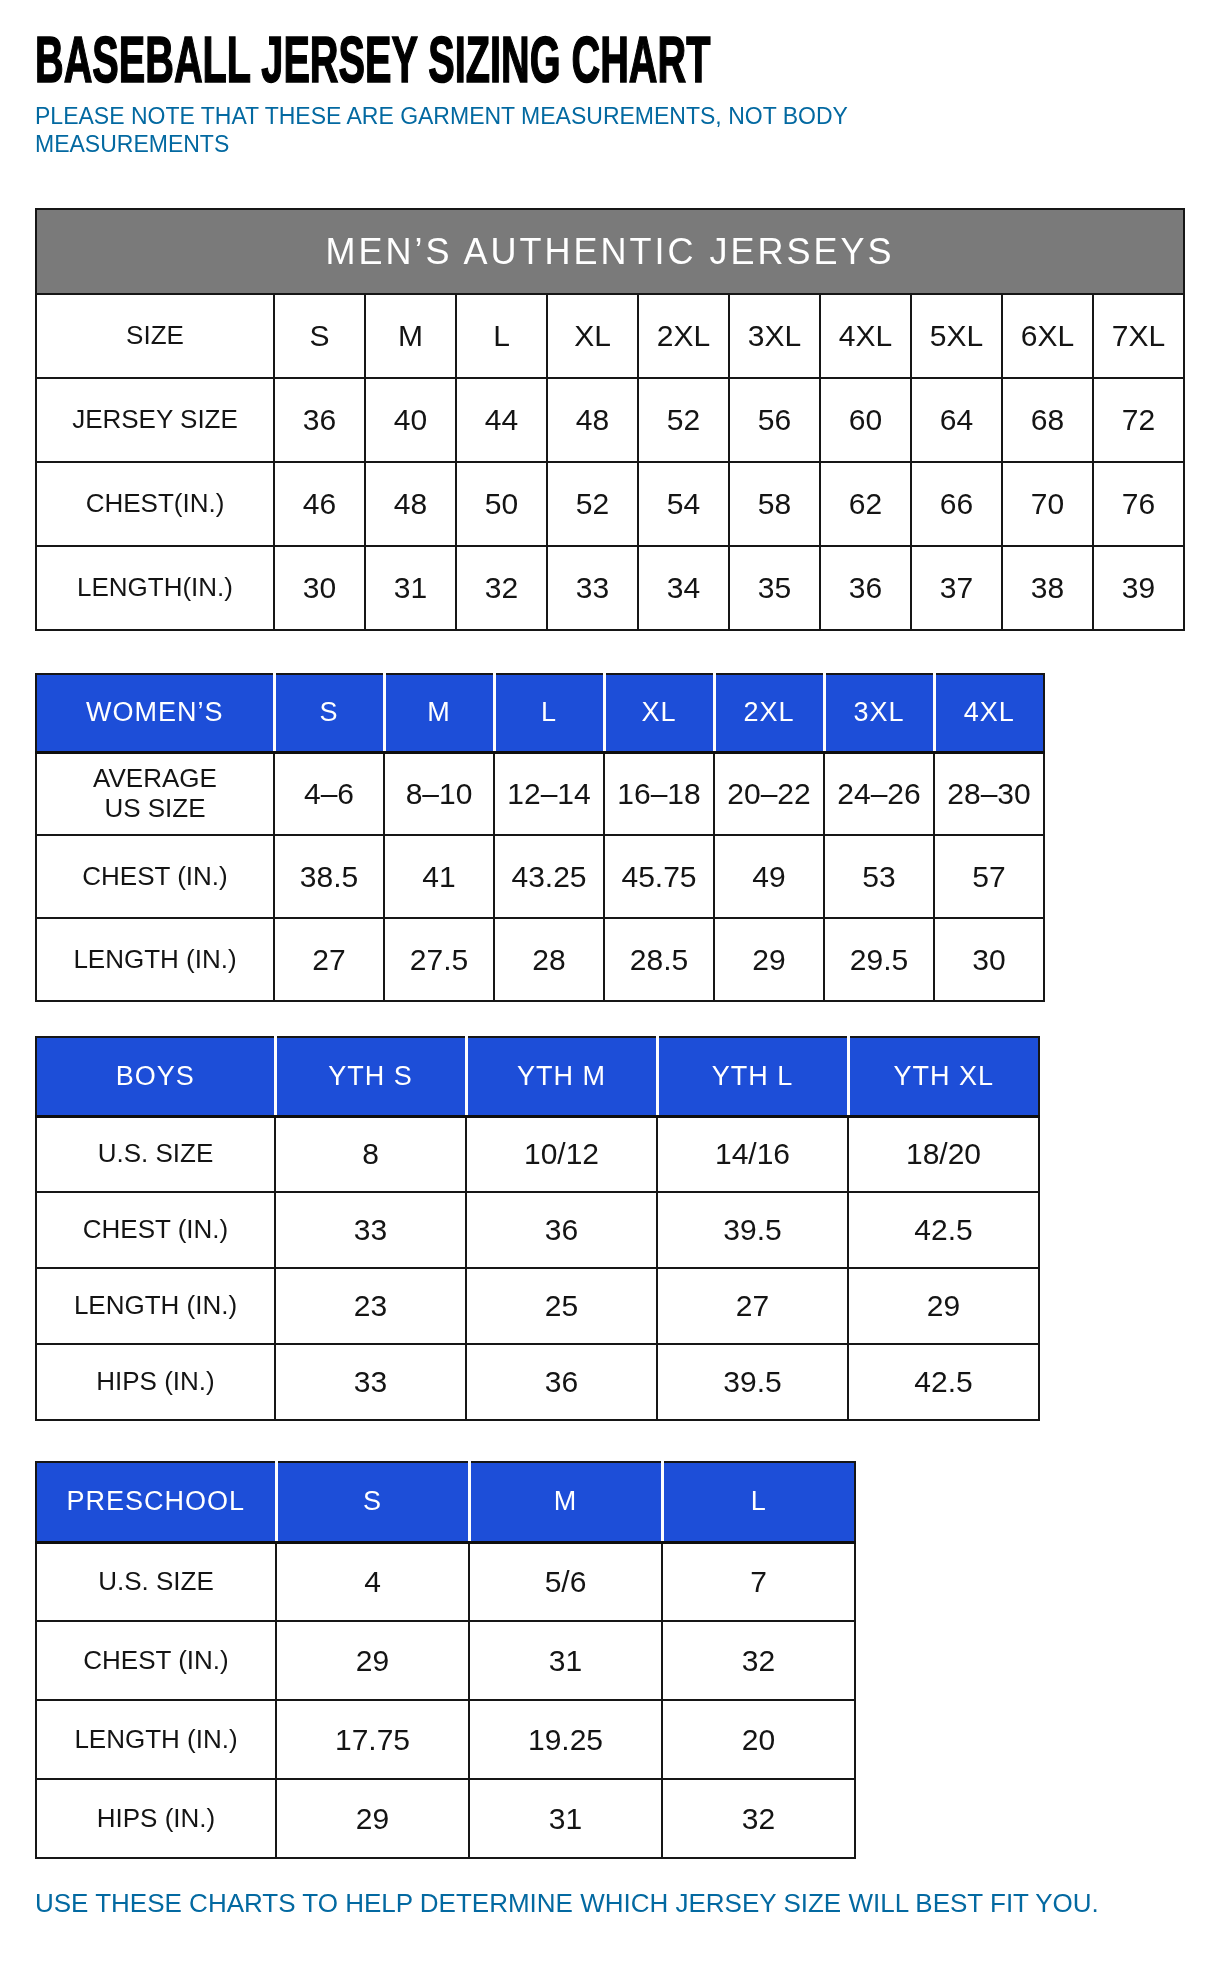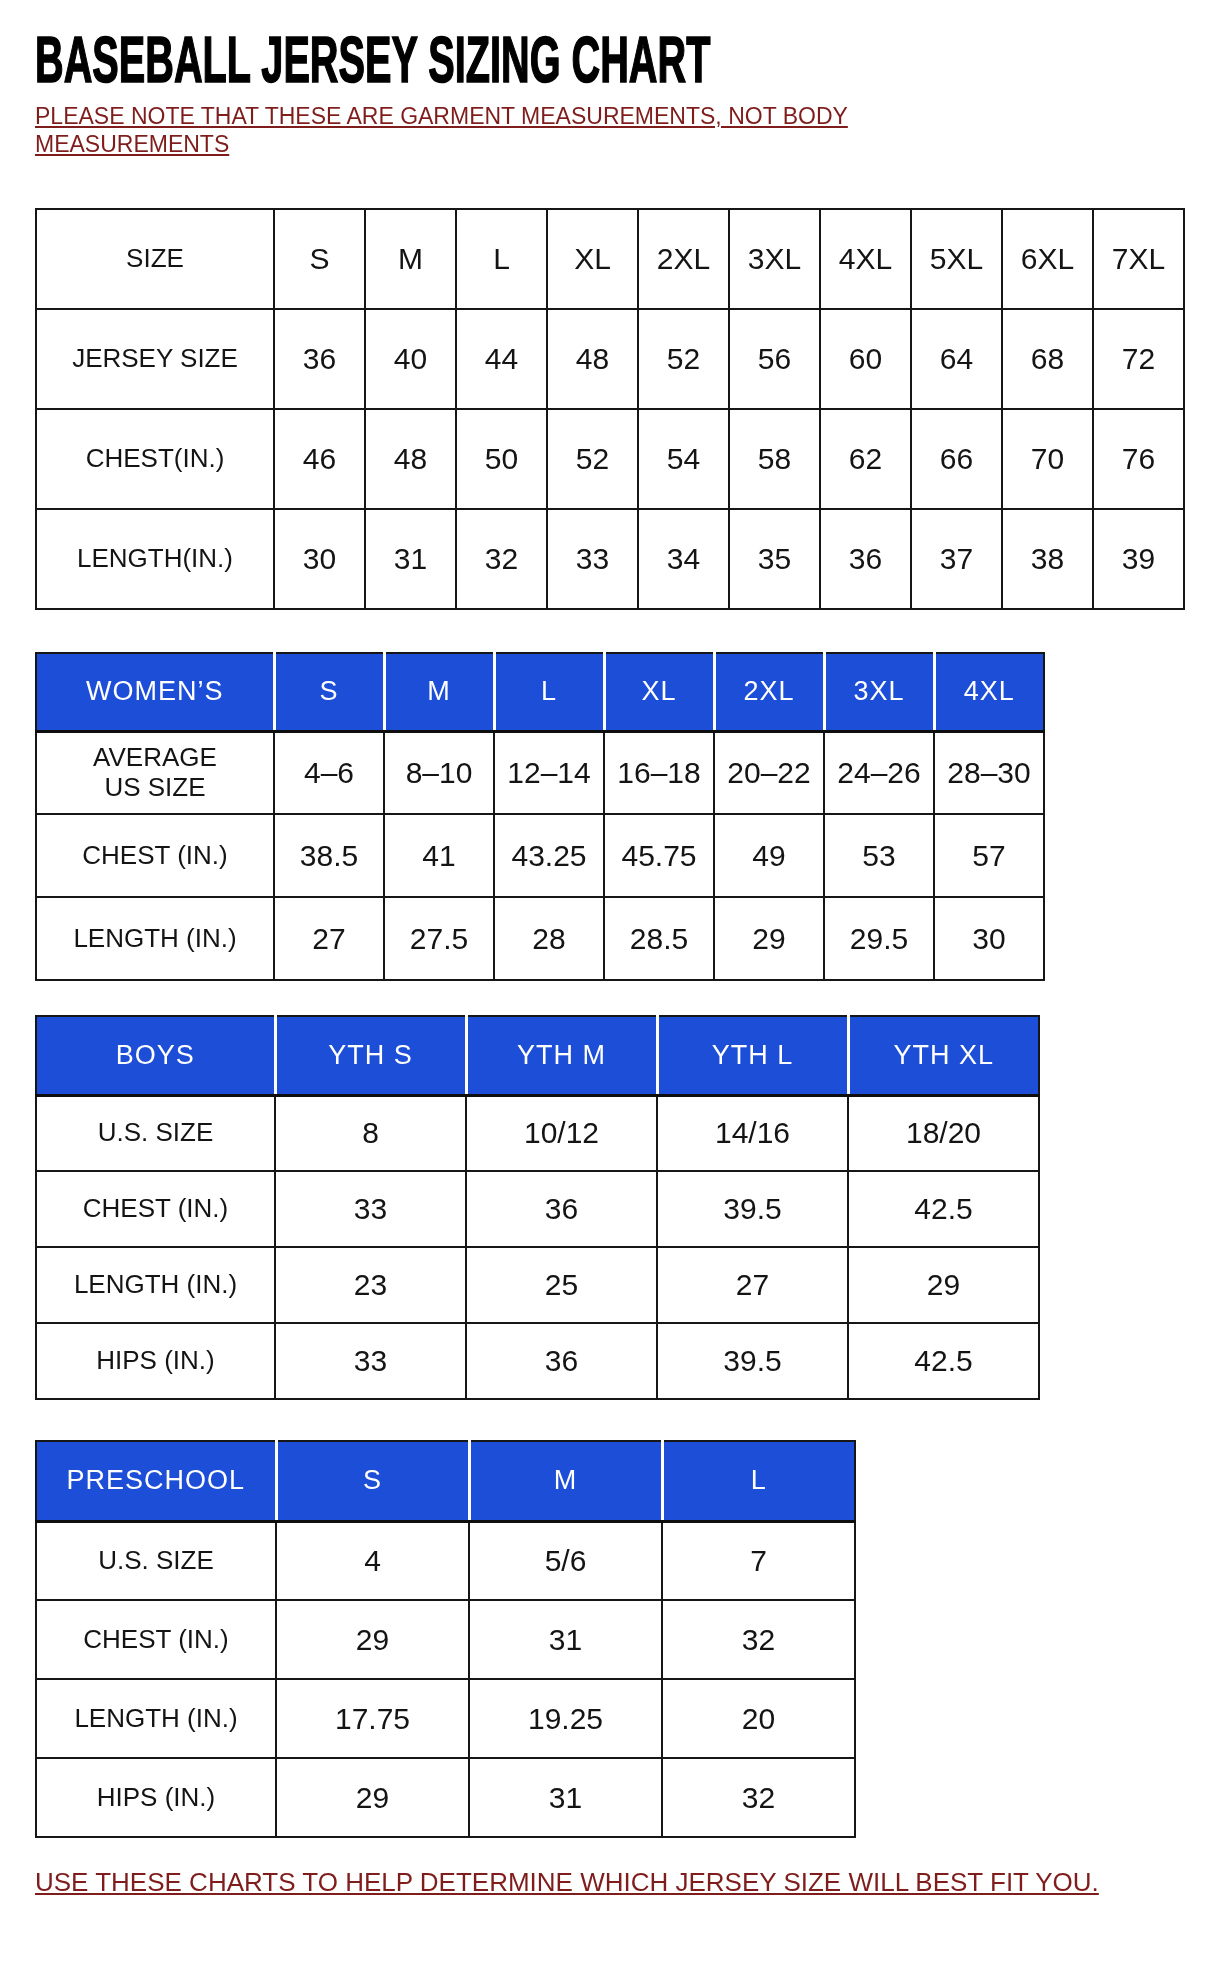--- a/index.html
+++ b/index.html
@@ -12,21 +12,21 @@
   .page-title{
     margin:0;font-size:64px;font-weight:700;color:#000;
     white-space:nowrap;line-height:1.0;
     transform:scaleX(0.62);transform-origin:0 50%;
     -webkit-text-stroke:1.5px #000;
   }
   .note{
     margin:10px 0 0 0;width:900px;
     font-size:23px;line-height:1.22;font-weight:400;
   }
-  .red{color:#7f1d1d;text-decoration:underline;}
+  .red{color:#0369a1;}
   table{border-collapse:collapse;table-layout:fixed;}
   td,th{
     border:2px solid #161616;text-align:center;vertical-align:middle;
     padding:0;font-weight:400;font-size:30px;color:#141414;
     overflow:hidden;
   }
   
   tr.banner-row td{
     background:#7a7a7a;color:#ffffff;font-size:36px;letter-spacing:3px;
   }
@@ -35,21 +35,21 @@
     background:#1d4ed8;color:#ffffff;font-size:27px;letter-spacing:1px;
     border-left:3px solid #fdfdfd;border-right:3px solid #fdfdfd;
     border-top:2px solid #161616;border-bottom:3px solid #0e0e0e;
   }
   tr.header-row th:first-child{border-left:2px solid #161616;}
   tr.header-row th:last-child{border-right:2px solid #161616;}
   td.row-label{font-size:26px;white-space:pre-line;line-height:1.15;}
   
   .t-mens{margin-top:50px;}
   .t-mens col{width:91px;} .t-mens col.label-col{width:238px;}
-  .t-mens tr.banner-row{height:85px;} .t-mens tr.data-row{height:100px;}
+  .t-mens tr.banner-row{height:85px;} .t-mens tr.data-row{height:84px;}
   .t-womens{margin-top:42px;}
   .t-womens col{width:110px;} .t-womens col.label-col{width:238px;}
   .t-womens tr.header-row{height:78px;} .t-womens tr.data-row{height:83px;}
   .t-boys{margin-top:34px;}
   .t-boys col{width:191px;} .t-boys col.label-col{width:239px;}
   .t-boys tr.header-row{height:79px;} .t-boys tr.data-row{height:76px;}
   .t-preschool{margin-top:40px;}
   .t-preschool col{width:193px;} .t-preschool col.label-col{width:240px;}
   .t-preschool tr.header-row{height:80px;} .t-preschool tr.data-row{height:79px;}
   .footer-note{
@@ -71,20 +71,23 @@
       <col>
       <col>
       <col>
       <col>
       <col>
       <col>
       <col>
       <col>
     </colgroup>
     <tbody>
+      <tr class="banner-row">
+        <td colspan="11">MEN’S AUTHENTIC JERSEYS</td>
+      </tr>
       <tr class="data-row">
         <td class="row-label">SIZE</td>
         <td>S</td>
         <td>M</td>
         <td>L</td>
         <td>XL</td>
         <td>2XL</td>
         <td>3XL</td>
         <td>4XL</td>
         <td>5XL</td>

